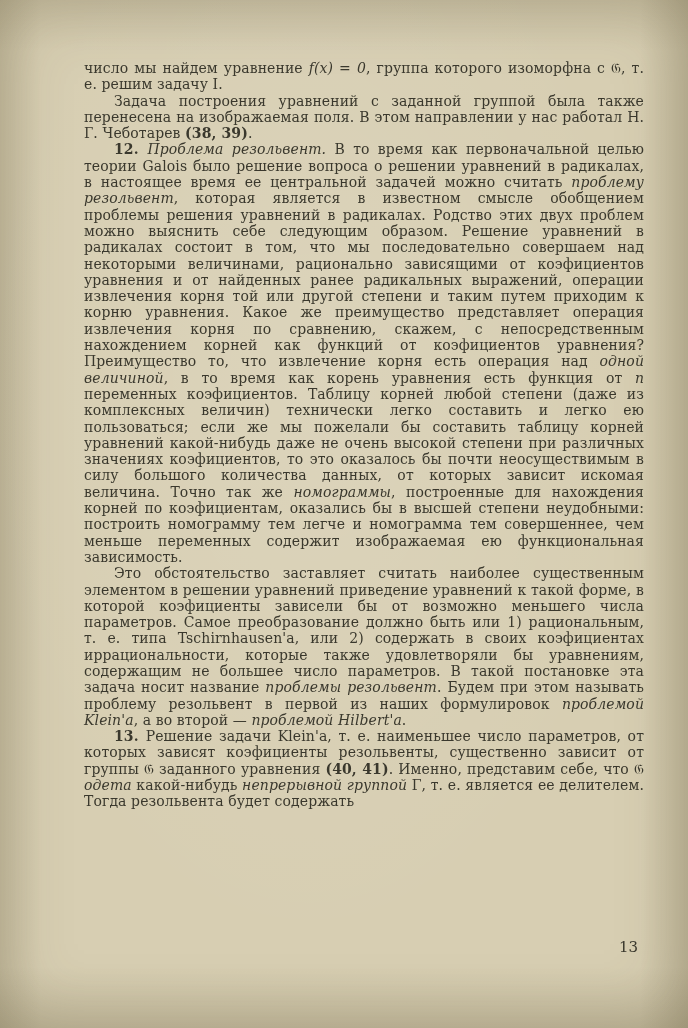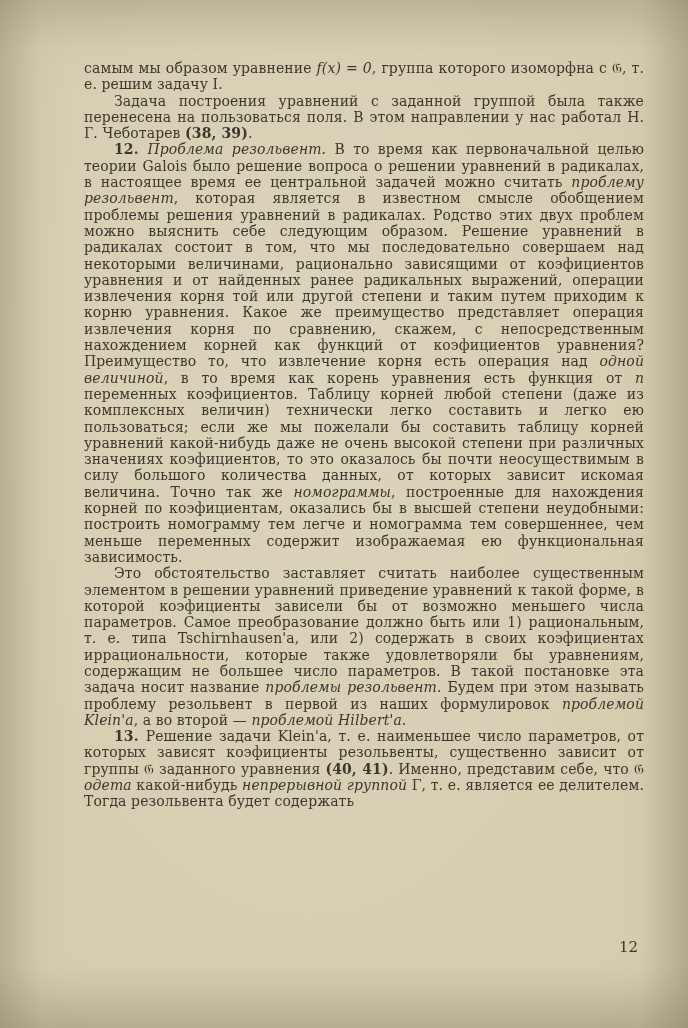--- a/index.html
+++ b/index.html
@@ -47,20 +47,20 @@
     font-family: "DejaVu Serif", "Liberation Serif", serif;
     font-size: 15px;
     color: #3a382d;
   }
 </style>
 </head>
 <body>
 
 <div class="scan-page">
   <div class="text-block">
-      <p class="para no-indent"><span>самым мы образом уравнение </span><span class="i">f(x) = 0</span><span>, группа которого изоморфна с 𝔊, т. е. решим задачу I.</span></p>
-      <p class="para"><span>Задача построения уравнений с заданной группой была также перенесена на пользоваться поля. В этом направлении у нас работал Н. Г. Чеботарев </span><span class="b">(38, 39)</span><span>.</span></p>
+      <p class="para no-indent"><span>число мы найдем уравнение </span><span class="i">f(x) = 0</span><span>, группа которого изоморфна с 𝔊, т. е. решим задачу I.</span></p>
+      <p class="para"><span>Задача построения уравнений с заданной группой была также перенесена на изображаемая поля. В этом направлении у нас работал Н. Г. Чеботарев </span><span class="b">(38, 39)</span><span>.</span></p>
       <p class="para"><span class="b">12. </span><span class="i">Проблема резольвент.</span><span> В то время как первоначальной целью теории Galois было решение вопроса о решении уравнений в радикалах, в настоящее время ее центральной задачей можно считать </span><span class="i">проблему резольвент</span><span>, которая является в известном смысле обобщением проблемы решения уравнений в радикалах. Родство этих двух проблем можно выяснить себе следующим образом. Решение уравнений в радикалах состоит в том, что мы последовательно совершаем над некоторыми величинами, рационально зависящими от коэфициентов уравнения и от найденных ранее радикальных выражений, операции извлечения корня той или другой степени и таким путем приходим к корню уравнения. Какое же преимущество представляет операция извлечения корня по сравнению, скажем, с непосредственным нахождением корней как функций от коэфициентов уравнения? Преимущество то, что извлечение корня есть операция над </span><span class="i">одной величиной</span><span>, в то время как корень уравнения есть функция от </span><span class="i">n</span><span> переменных коэфициентов. Таблицу корней любой степени (даже из комплексных величин) технически легко составить и легко ею пользоваться; если же мы пожелали бы составить таблицу корней уравнений какой-нибудь даже не очень высокой степени при различных значениях коэфициентов, то это оказалось бы почти неосуществимым в силу большого количества данных, от которых зависит искомая величина. Точно так же </span><span class="i">номограммы</span><span>, построенные для нахождения корней по коэфициентам, оказались бы в высшей степени неудобными: построить номограмму тем легче и номограмма тем совершеннее, чем меньше переменных содержит изображаемая ею функциональная зависимость.</span></p>
       <p class="para"><span>Это обстоятельство заставляет считать наиболее существенным элементом в решении уравнений приведение уравнений к такой форме, в которой коэфициенты зависели бы от возможно меньшего числа параметров. Самое преобразование должно быть или 1) рациональным, т. е. типа Tschirnhausen'а, или 2) содержать в своих коэфициентах иррациональности, которые также удовлетворяли бы уравнениям, содержащим не большее число параметров. В такой постановке эта задача носит название </span><span class="i">проблемы резольвент</span><span>. Будем при этом называть проблему резольвент в первой из наших формулировок </span><span class="i">проблемой Klein'а</span><span>, а во второй — </span><span class="i">проблемой Hilbert'а</span><span>.</span></p>
       <p class="para"><span class="b">13. </span><span>Решение задачи Klein'а, т. е. наименьшее число параметров, от которых зависят коэфициенты резольвенты, существенно зависит от группы 𝔊 заданного уравнения </span><span class="b">(40, 41)</span><span>. Именно, представим себе, что 𝔊 </span><span class="i">одета</span><span> какой-нибудь </span><span class="i">непрерывной группой</span><span> Γ, т. е. является ее делителем. Тогда резольвента будет содержать</span></p>
     </div>
-  <div class="page-number">12</div>
+  <div class="page-number">13</div>
 </div>
 
 </body></html>

